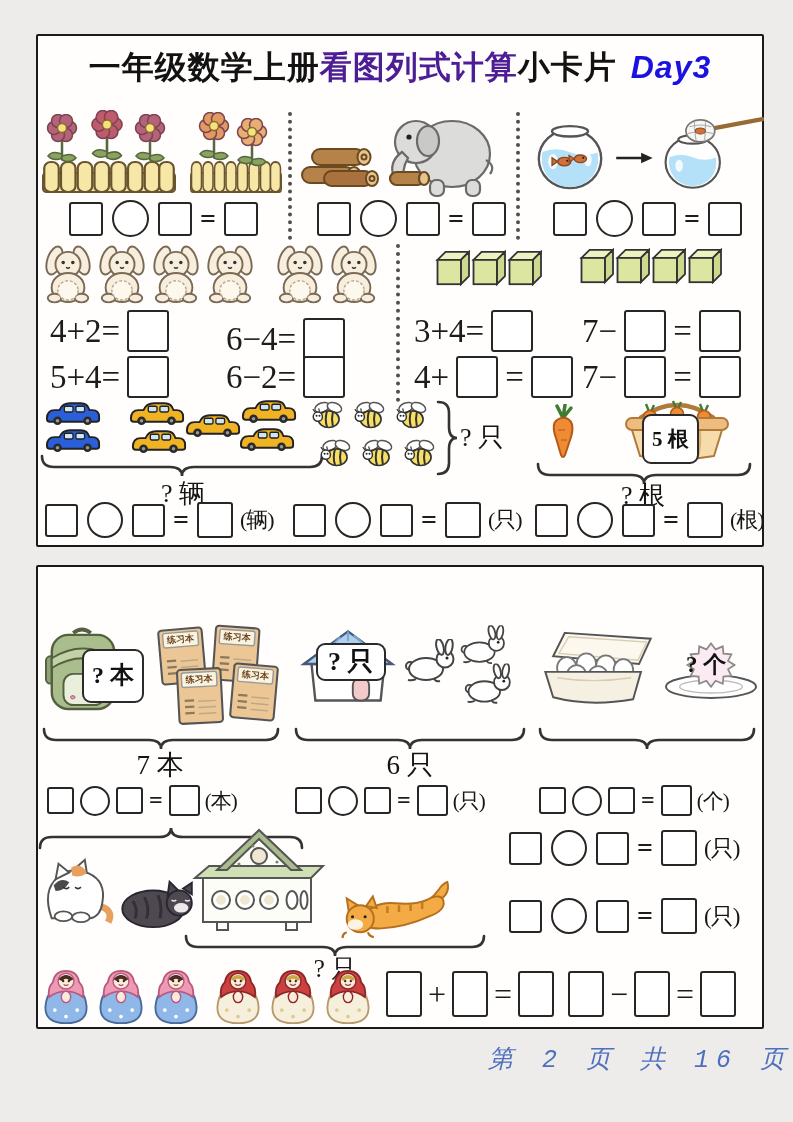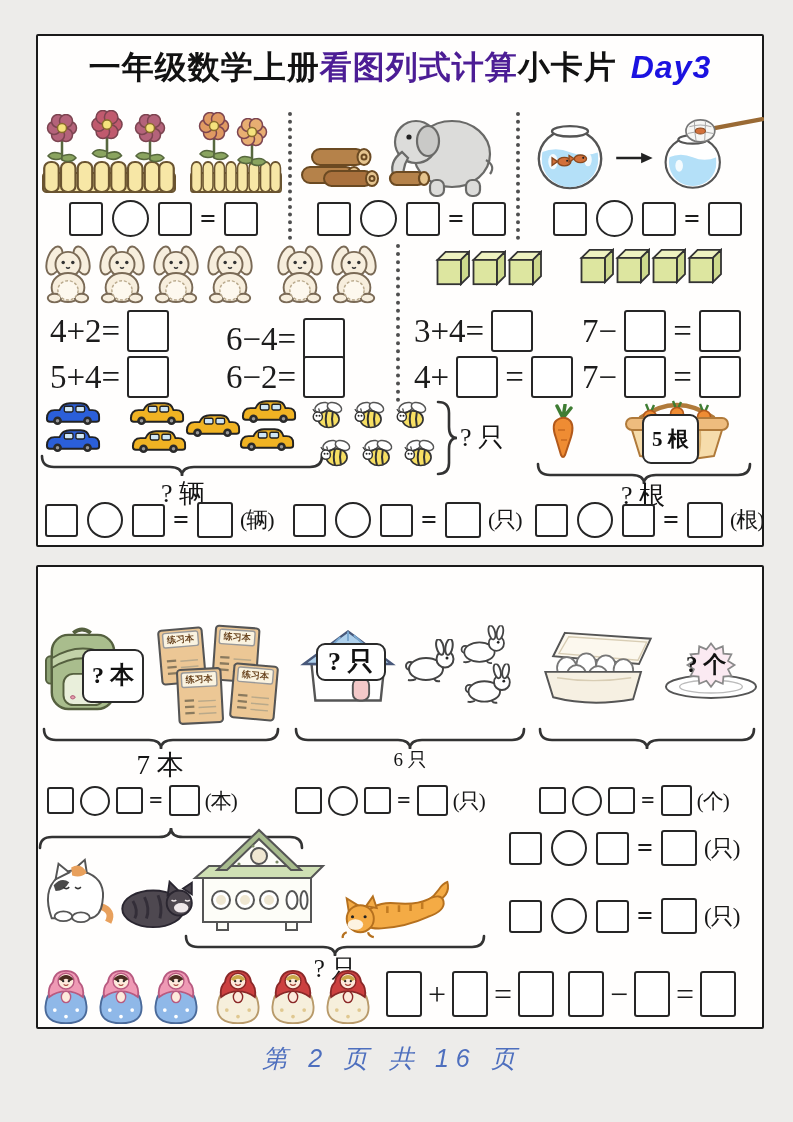--- a/index.html
+++ b/index.html
@@ -40,21 +40,21 @@
 .icon{display:inline-block}
 .icon svg,.art svg{display:block;width:100%;height:100%}
 .art{position:absolute}
 .brow{position:absolute;display:flex}
 .bunny{width:52px;height:60px;margin-right:2px}
 .cube{width:38px;height:36px;margin-right:-2px}
 .bee{width:34px;height:30px;margin-right:8px}
 .doll{width:52px;height:56px;margin-right:3px}
 .nb{position:absolute;width:48px;height:58px}
 .nb-t{position:absolute;top:6px;left:0;right:0;text-align:center;font-style:normal;font-size:9px;font-weight:700;color:#6a4520;letter-spacing:0}
-.footer{position:absolute;top:1042px;left:0;right:8px;text-align:center;font-family:Liberation Sans, sans-serif;font-style:italic;font-size:25px;color:#4e6fbe;letter-spacing:7px}
+.footer{position:absolute;top:1042px;left:0;right:1px;text-align:right;font-family:Liberation Mono, monospace;font-style:italic;font-size:25px;color:#4e6fbe;letter-spacing:7px}
 .brace path{stroke:#333;stroke-width:2.6;fill:none;stroke-linecap:round}
 </style>
 </head>
 <body>
 
 <svg width="0" height="0" style="position:absolute">
 <defs>
 <symbol id="f" viewBox="0 0 36 54">
   <line x1="18" y1="20" x2="18" y2="46" stroke="#57683e" stroke-width="2.5"></line>
   <path d="M18 40 Q8 36 4 42 Q10 48 18 44 Z" fill="#8aa45f" stroke="#57683e" stroke-width="1.5"></path>
@@ -731,21 +731,21 @@
           </svg>
         </span>
       <span class="art" style="left:172px;top:38px;width:52px;height:42px">
           <svg viewBox="0 0 56 44">
             <use href="#rab"></use>
           </svg>
         </span>
       <svg class="abs brace" style="left:4px;top:102px" width="232" height="24" viewBox="0 0 232 24">
           <path d="M2 2 Q2 13 14 13 L104 13 Q116 13 116 22 Q116 13 128 13 L218 13 Q230 13 230 2"></path>
         </svg>
-      <div class="lbl" style="left:0;top:122px;width:240px;font-size:19px">6 只</div>
+      <div class="lbl" style="left:0;top:122px;width:240px;font-size:27px">6 只</div>
       <div class="beq beq-u" style="left:2px;top:160px">
         <span class="sq"></span>
           <span class="ci"></span>
           <span class="sq"></span>
           <span class="eqt">=</span>
           <span class="sq ans"></span>
           <span class="unit">(只)</span>
       </div>
     </div>
     <div class="panel" style="left:498px;width:226px">

